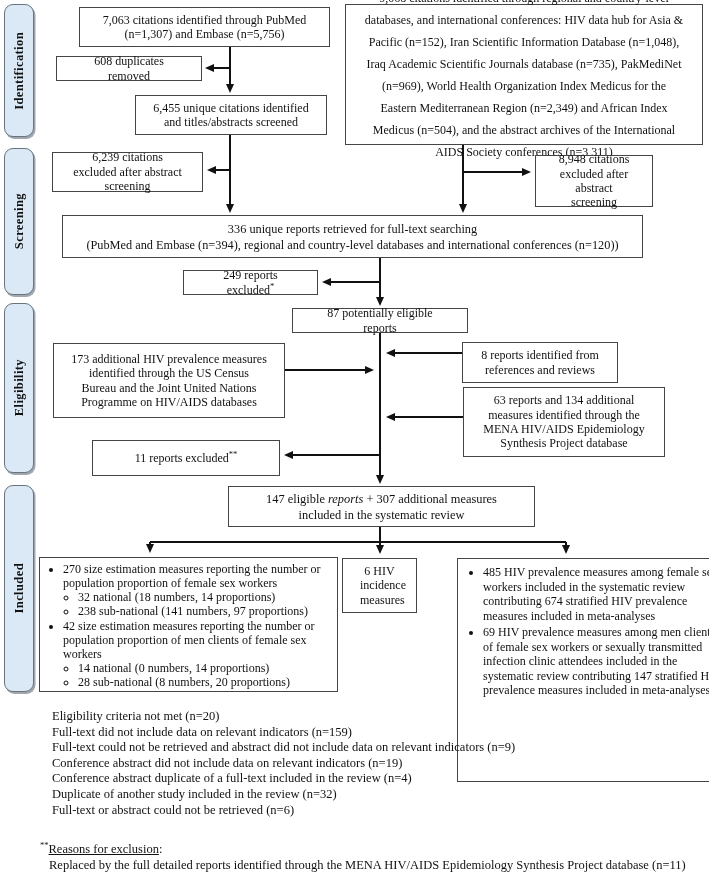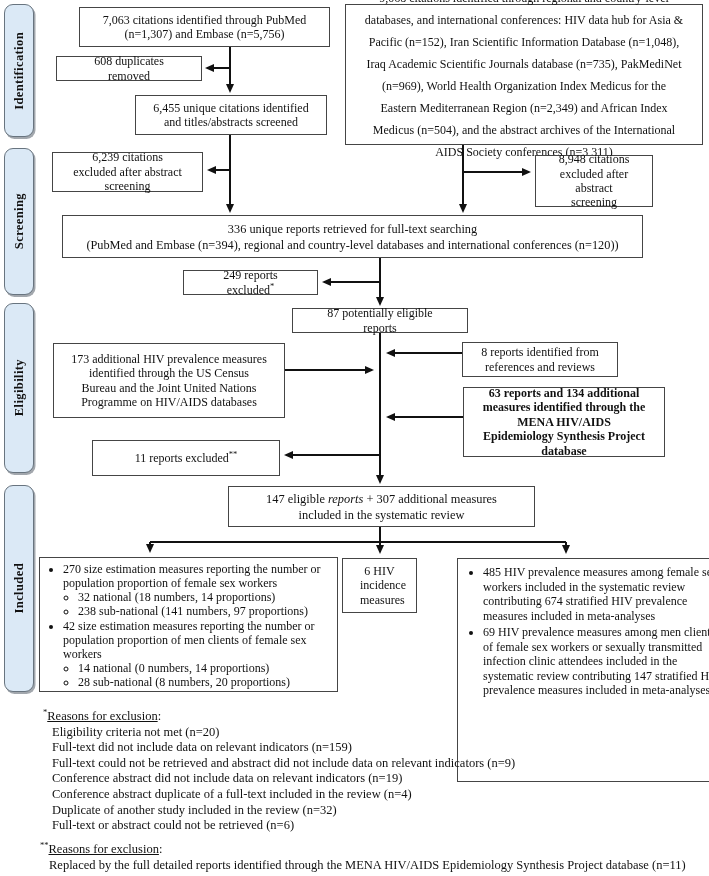--- a/index.html
+++ b/index.html
@@ -116,24 +116,24 @@
   <div class="fbox" style="left:183px;top:270px;width:135px;height:25px;">
     <span class="inner"><span>249 reports excluded</span><sup>*</sup></span>
   </div>
   <div class="fbox" style="left:292px;top:308px;width:176px;height:25px;">
     <span class="inner">87 potentially eligible reports</span>
   </div>
 
   <div class="fbox" style="left:53px;top:343px;width:232px;height:75px;">
     <span class="inner">173 additional HIV prevalence measures identified through the US Census Bureau and the Joint United Nations Programme on HIV/AIDS databases</span>
   </div>
-  <div class="fbox" style="left:462px;top:342px;width:156px;height:35px;">
+  <div class="fbox" style="left:462px;top:342px;width:156px;height:41px;">
     <span class="inner">8 reports identified from references and reviews</span>
   </div>
-  <div class="fbox" style="left:463px;top:387px;width:202px;height:70px;font-weight:bold;">
+  <div class="fbox" style="left:463px;top:387px;width:202px;height:70px;">
     <span class="inner">63 reports and 134 additional measures identified through the MENA HIV/AIDS Epidemiology Synthesis Project database</span>
   </div>
   <div class="fbox" style="left:92px;top:440px;width:188px;height:36px;">
     <span class="inner"><span>11 reports excluded</span><sup>**</sup></span>
   </div>
 
   <div class="fbox" style="left:228px;top:486px;width:307px;height:41px;font-size:12.4px;line-height:16px;">
     <span class="inner"><span>147 eligible </span><span class="it">reports</span><span> + 307 additional measures included in the systematic review</span></span>
   </div>
 
@@ -161,21 +161,20 @@
   </div>
 
   <div class="fbox leftalign incl-right" style="left:427px;top:558px;width:272px;height:224px;padding:6px 6px 4px 8px;margin-left:30px;">
     <ul class="b1">
       <li>485 HIV prevalence measures among female sex workers included in the systematic review contributing 674 stratified HIV prevalence measures included in meta-analyses</li>
       <li>69 HIV prevalence measures among men clients of female sex workers or sexually transmitted infection clinic attendees included in the systematic review contributing 147 stratified HIV prevalence measures included in meta-analyses</li>
     </ul>
   </div>
 
   <div class="footnote" style="left:43px;top:709px;">
-    <span class="head"><sup>*</sup><span class="title">Reasons for exclusion</span><span>:</span></span>
     <span class="fline">Eligibility criteria not met (n=20)</span>
     <span class="fline">Full-text did not include data on relevant indicators (n=159)</span>
     <span class="fline">Full-text could not be retrieved and abstract did not include data on relevant indicators (n=9)</span>
     <span class="fline">Conference abstract did not include data on relevant indicators (n=19)</span>
     <span class="fline">Conference abstract duplicate of a full-text included in the review (n=4)</span>
     <span class="fline">Duplicate of another study included in the review (n=32)</span>
     <span class="fline">Full-text or abstract could not be retrieved (n=6)</span>
   </div>
 
   <div class="footnote" style="left:40px;top:842px;">

